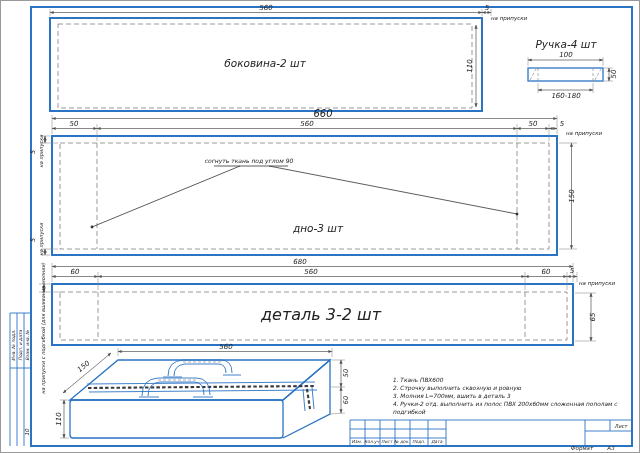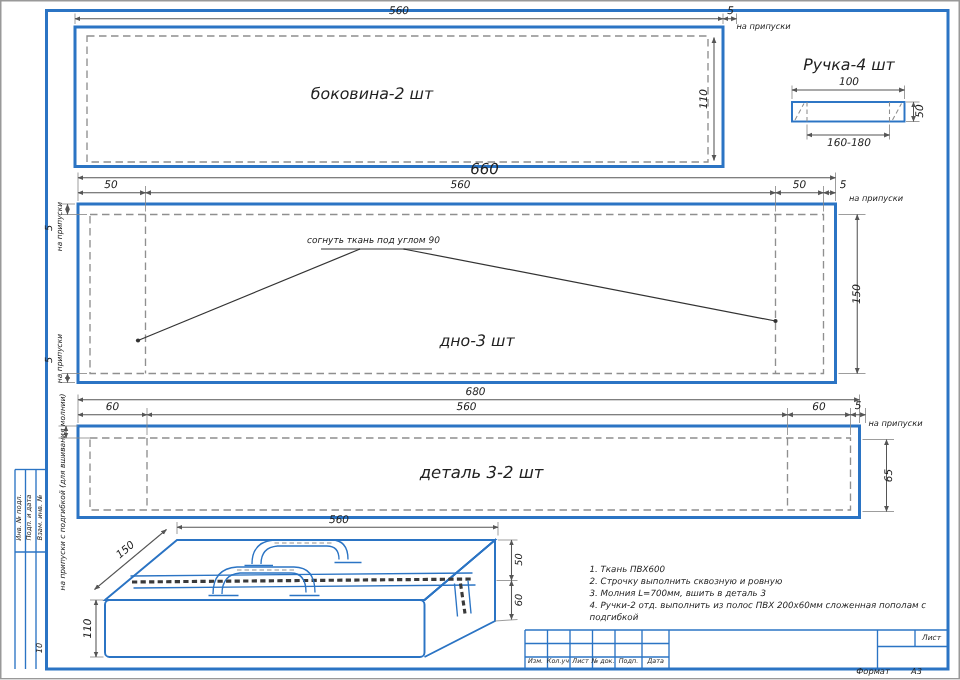--- a/index.html
+++ b/index.html
@@ -183,21 +183,21 @@
       <line x1="69" y1="438" x2="60" y2="438" class="ext"></line>
       <line x1="64" y1="400" x2="64" y2="438" class="dim" marker-start="url(#ar)" marker-end="url(#ar)"></line>
       <line x1="332" y1="360" x2="345" y2="360" class="ext"></line>
       <line x1="331" y1="387" x2="345" y2="387" class="ext"></line>
       <line x1="330" y1="414" x2="345" y2="413" class="ext"></line>
       <line x1="341" y1="360" x2="341" y2="387" class="dim" marker-start="url(#ar)" marker-end="url(#ar)"></line>
       <line x1="341" y1="387" x2="341" y2="413" class="dim" marker-start="url(#ar)" marker-end="url(#ar)"></line>
     </g>
   </svg>
 
-  <span class="lbl" style="left:248px;top:63px;font-size:10.5px;">боковина-2 шт</span>
+  <span class="lbl" style="left:265px;top:63px;font-size:10.5px;">боковина-2 шт</span>
   <span class="lbl" style="left:266px;top:8px;font-size:7px;">560</span>
   <span class="lbl" style="left:487px;top:8px;font-size:7px;">5</span>
   <span class="lbl" style="left:509px;top:19px;font-size:5.5px;">на припуски</span>
   <span class="lbl r" style="left:470px;top:66px;font-size:7px;">110</span>
 
   <span class="lbl" style="left:566px;top:44px;font-size:10.5px;">Ручка-4 шт</span>
   <span class="lbl" style="left:566px;top:55px;font-size:7px;">100</span>
   <span class="lbl" style="left:566px;top:96px;font-size:7px;">160-180</span>
   <span class="lbl r" style="left:614px;top:74px;font-size:7px;">50</span>
 
@@ -208,22 +208,22 @@
   <span class="lbl" style="left:307px;top:124px;font-size:7px;">560</span>
   <span class="lbl" style="left:533px;top:124px;font-size:7px;">50</span>
   <span class="lbl" style="left:562px;top:124px;font-size:7px;">5</span>
   <span class="lbl" style="left:584px;top:134px;font-size:5.5px;">на припуски</span>
   <span class="lbl r" style="left:572px;top:196px;font-size:7px;">150</span>
   <span class="lbl r" style="left:33px;top:152px;font-size:6.5px;">5</span>
   <span class="lbl r" style="left:41px;top:151px;font-size:5px;">на припуски</span>
   <span class="lbl r" style="left:33px;top:240px;font-size:6.5px;">5</span>
   <span class="lbl r" style="left:41px;top:239px;font-size:5px;">на припуски</span>
 
-  <span class="lbl" style="left:321px;top:315px;font-size:11px;">деталь 3-2 шт</span>
-  <span class="lbl" style="left:317px;top:262px;font-size:7px;">680</span>
+  <span class="lbl" style="left:321px;top:315px;font-size:16px;">деталь 3-2 шт</span>
+  <span class="lbl" style="left:300px;top:262px;font-size:7px;">680</span>
   <span class="lbl" style="left:75px;top:272px;font-size:7px;">60</span>
   <span class="lbl" style="left:311px;top:272px;font-size:7px;">560</span>
   <span class="lbl" style="left:546px;top:272px;font-size:7px;">60</span>
   <span class="lbl" style="left:572px;top:271px;font-size:7px;">5</span>
   <span class="lbl" style="left:597px;top:284px;font-size:5.5px;">на припуски</span>
   <span class="lbl r" style="left:593px;top:317px;font-size:7px;">65</span>
   <span class="lbl r" style="left:43px;top:328px;font-size:5px;">на припуски с подгибкой (для вшивания молнии)</span>
 
   <span class="lbl" style="left:226px;top:347px;font-size:7px;">560</span>
   <span class="lbl d40" style="left:84px;top:367px;font-size:7px;">150</span>

